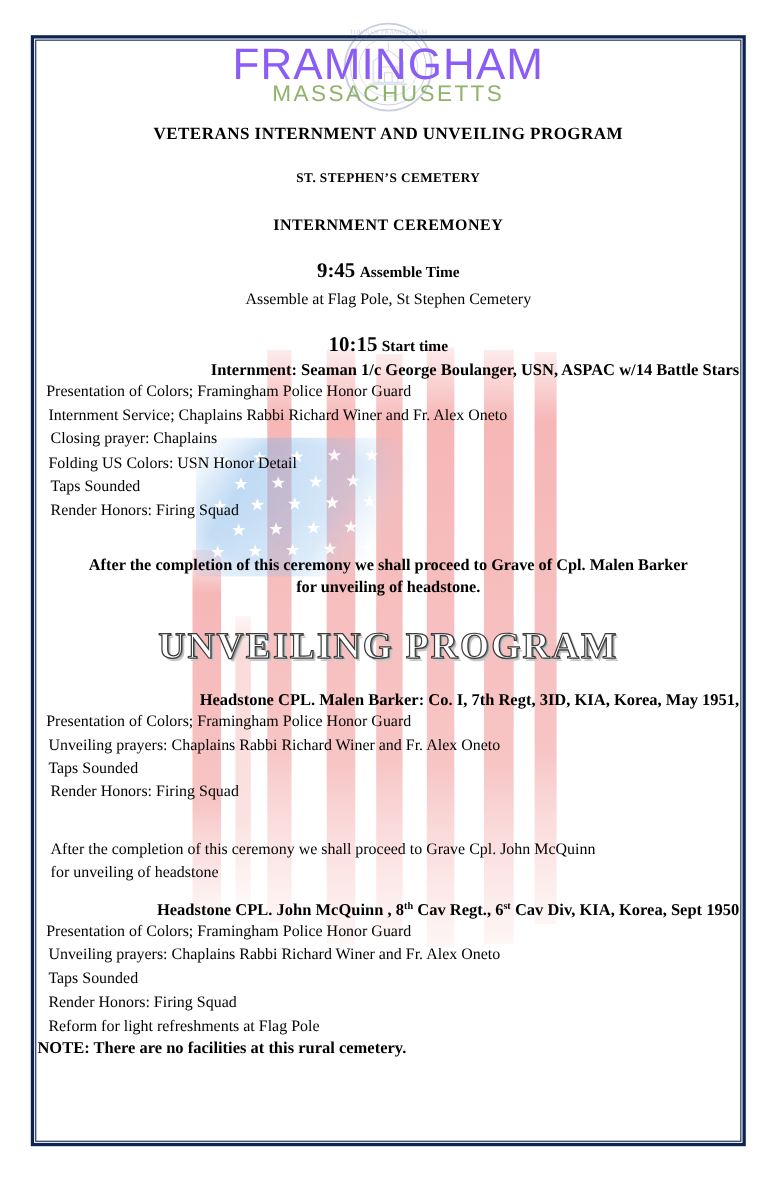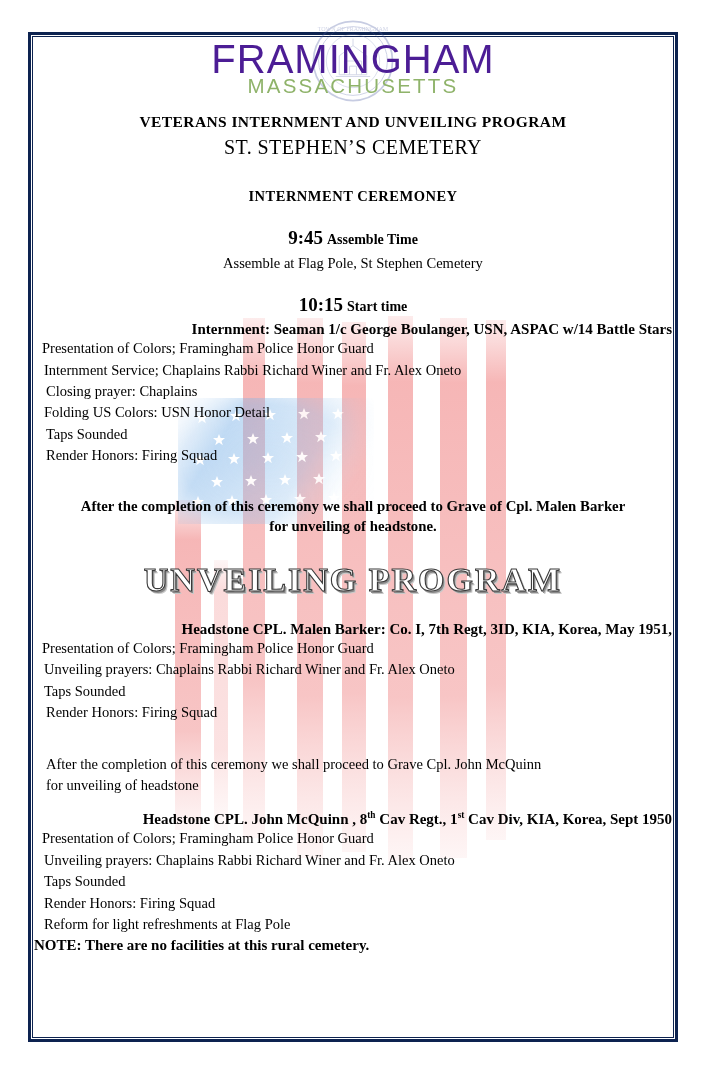--- a/index.html
+++ b/index.html
@@ -80,21 +80,21 @@
     height: 86px;
     opacity: 0.30;
     z-index: 0;
   }
   .logo-city {
     position: relative;
     z-index: 1;
     font-family: "Liberation Sans", "DejaVu Sans", sans-serif;
     font-size: 40px;
     letter-spacing: 1px;
-    color: #4c1d95;
+    color: #8b5cf6;
     line-height: 0.96;
     font-weight: 400;
   }
   .logo-state {
     position: relative;
     z-index: 1;
     font-family: "Liberation Sans", "DejaVu Sans", sans-serif;
     font-size: 20.5px;
     letter-spacing: 2.2px;
     color: #8fb36a;
@@ -106,24 +106,25 @@
   .doc-title {
     text-align: center;
     font-weight: bold;
     font-size: 15.5px;
     letter-spacing: 0.4px;
     margin-top: 19px;
     line-height: 1.45;
   }
   .doc-subtitle {
     text-align: center;
-    font-weight: normal;
-    font-size: 20px;
+    font-weight: bold;
+    font-size: 12px;
     letter-spacing: 0.4px;
     line-height: 1.45;
+    margin-top: 20px;
   }
   .section-heading {
     text-align: center;
     font-weight: bold;
     font-size: 14.5px;
     letter-spacing: 0.5px;
     margin-top: 26px;
   }
 
   .time-line {
@@ -344,21 +345,21 @@
     <div class="step indent-2">Render Honors: Firing Squad</div>
 
     <div class="transition-plain">
       <div>After the completion of this ceremony we shall proceed to Grave Cpl. John McQuinn</div>
       <div>for unveiling of headstone</div>
     </div>
 
     <div class="gap-sm"></div>
 
     <div class="entry-heading">
-      <span>Headstone CPL. John McQuinn , 8</span><sup>th</sup><span> Cav Regt., 1</span><sup>st</sup><span> Cav Div, KIA, Korea, Sept 1950</span>
+      <span>Headstone CPL. John McQuinn , 8</span><sup>th</sup><span> Cav Regt., 6</span><sup>st</sup><span> Cav Div, KIA, Korea, Sept 1950</span>
     </div>
 
     <div class="step">Presentation of Colors; Framingham Police Honor Guard</div>
     <div class="step indent-1">Unveiling prayers: Chaplains Rabbi Richard Winer and Fr. Alex Oneto</div>
     <div class="step indent-1">Taps Sounded</div>
     <div class="step indent-1">Render Honors: Firing Squad</div>
     <div class="step indent-1">Reform for light refreshments at Flag Pole</div>
 
     <div class="note-line">NOTE: There are no facilities at this rural cemetery.</div>
 

